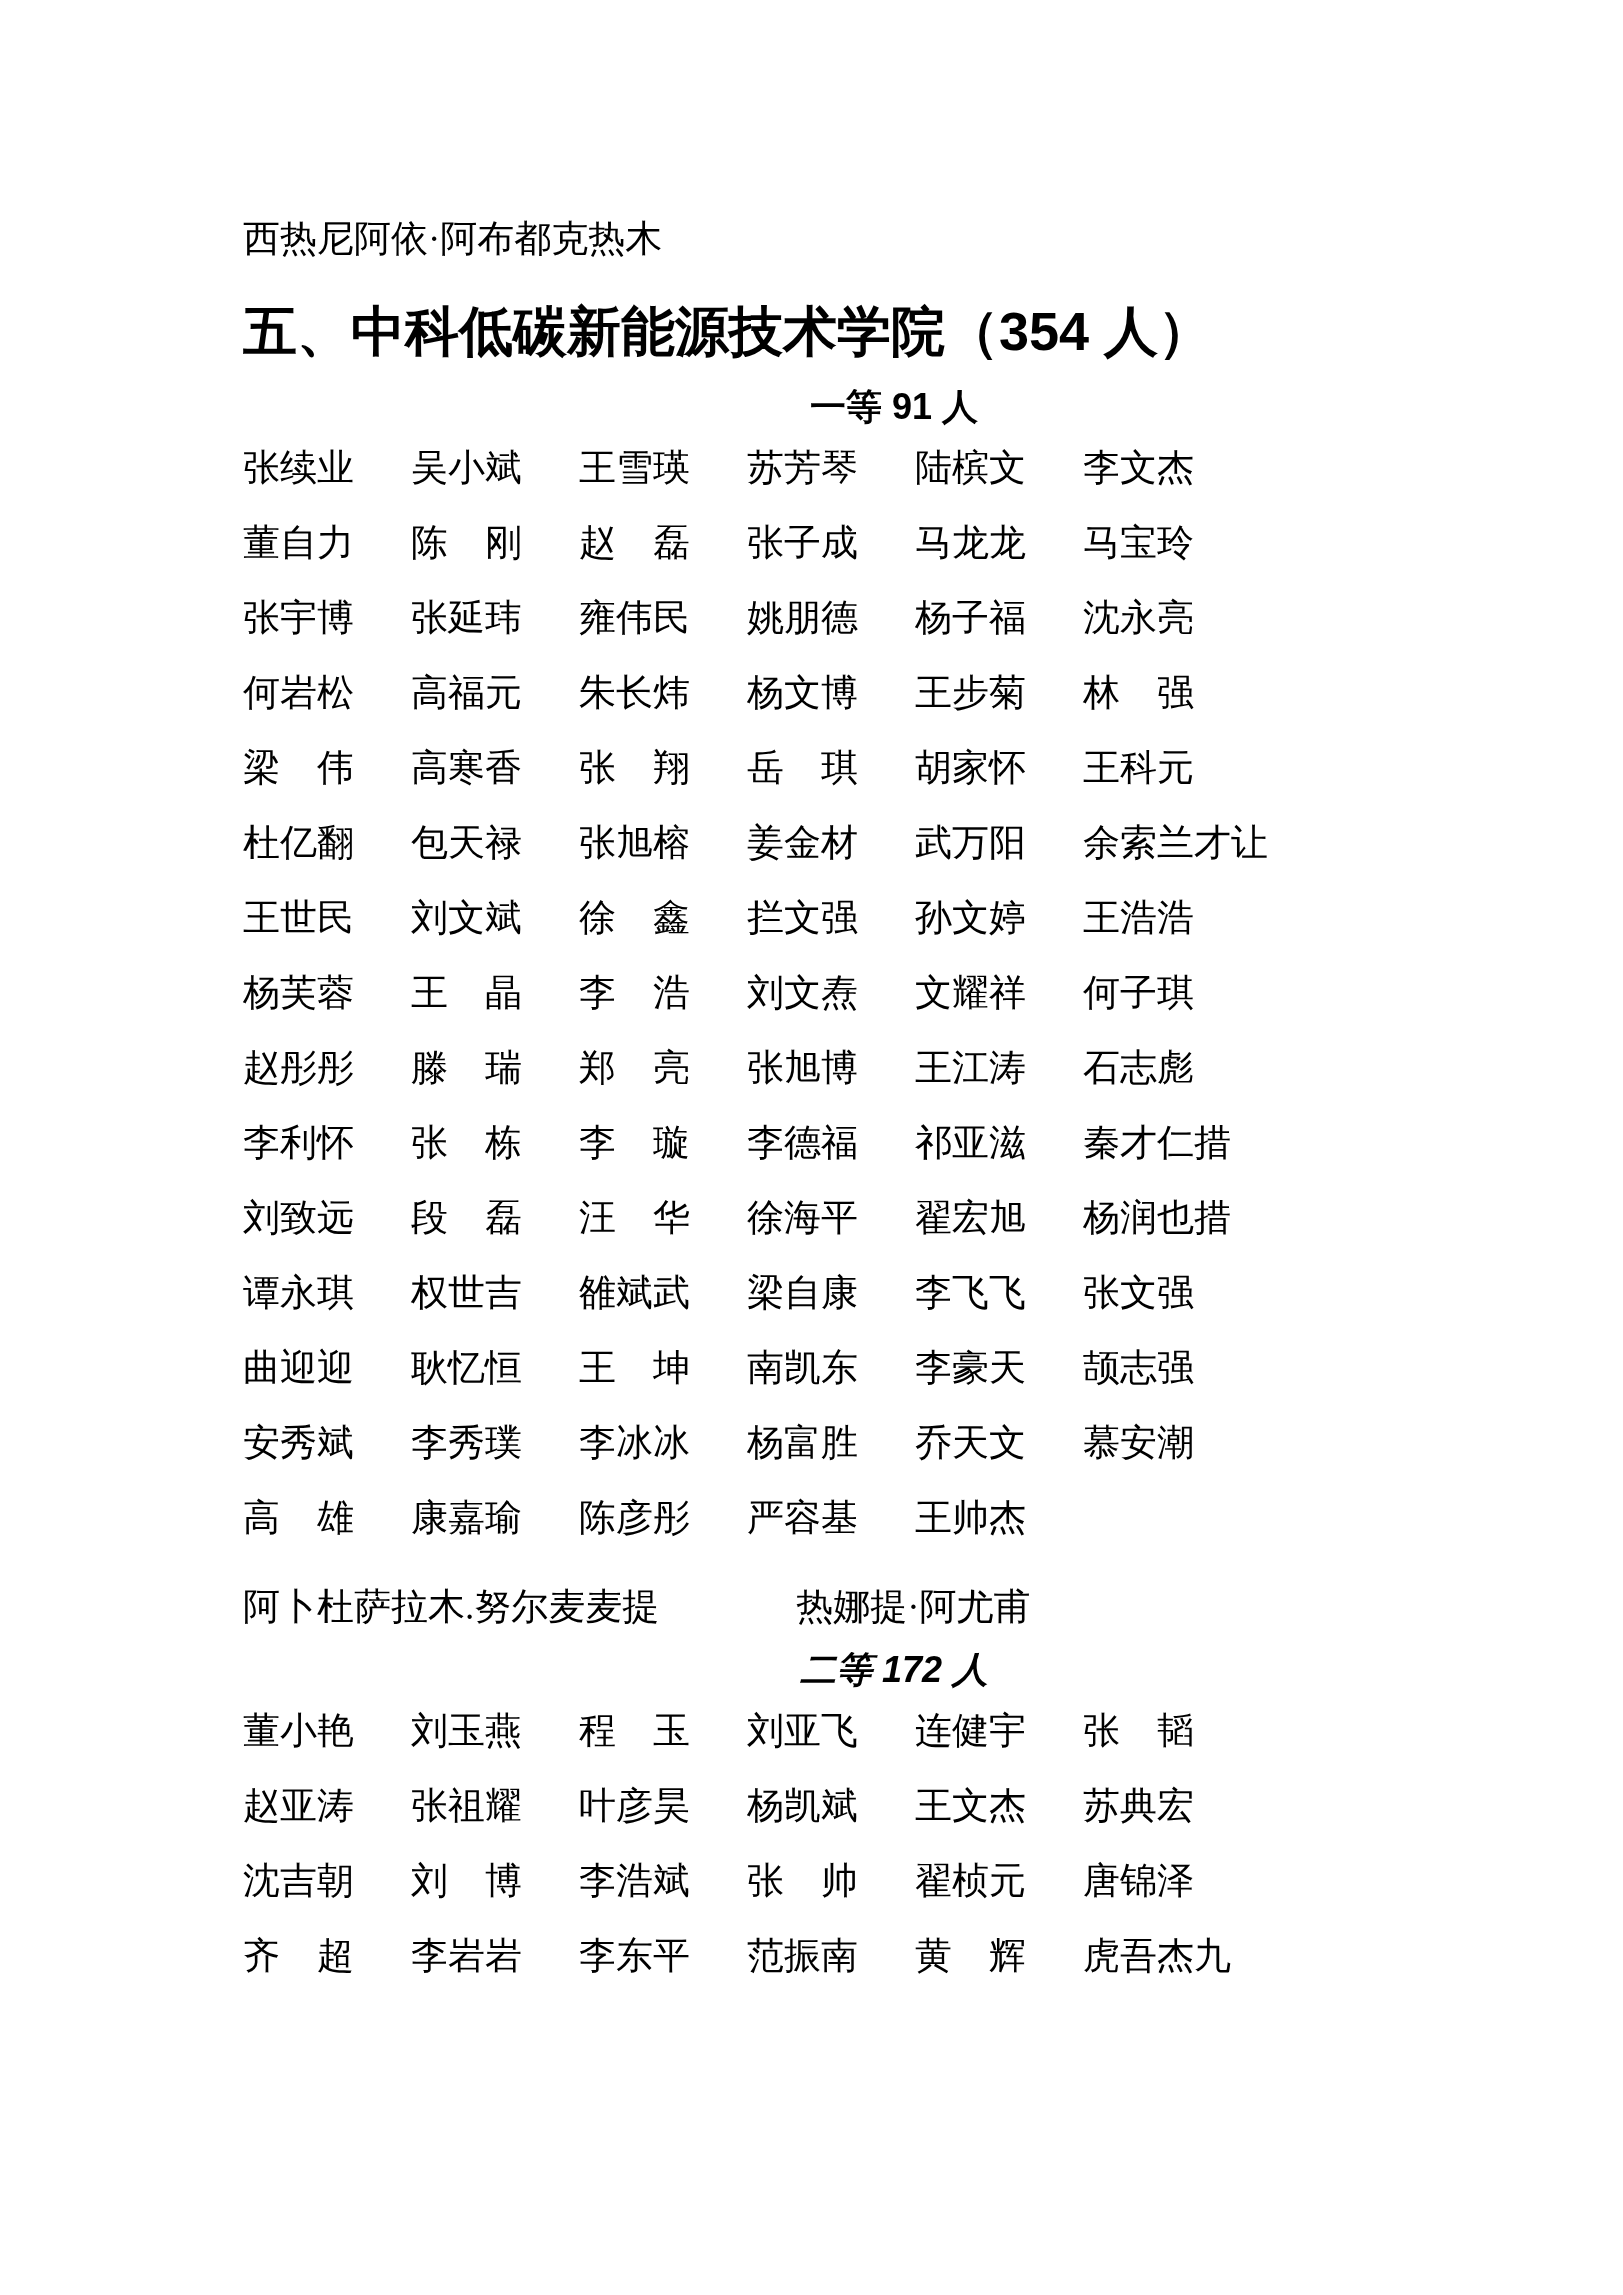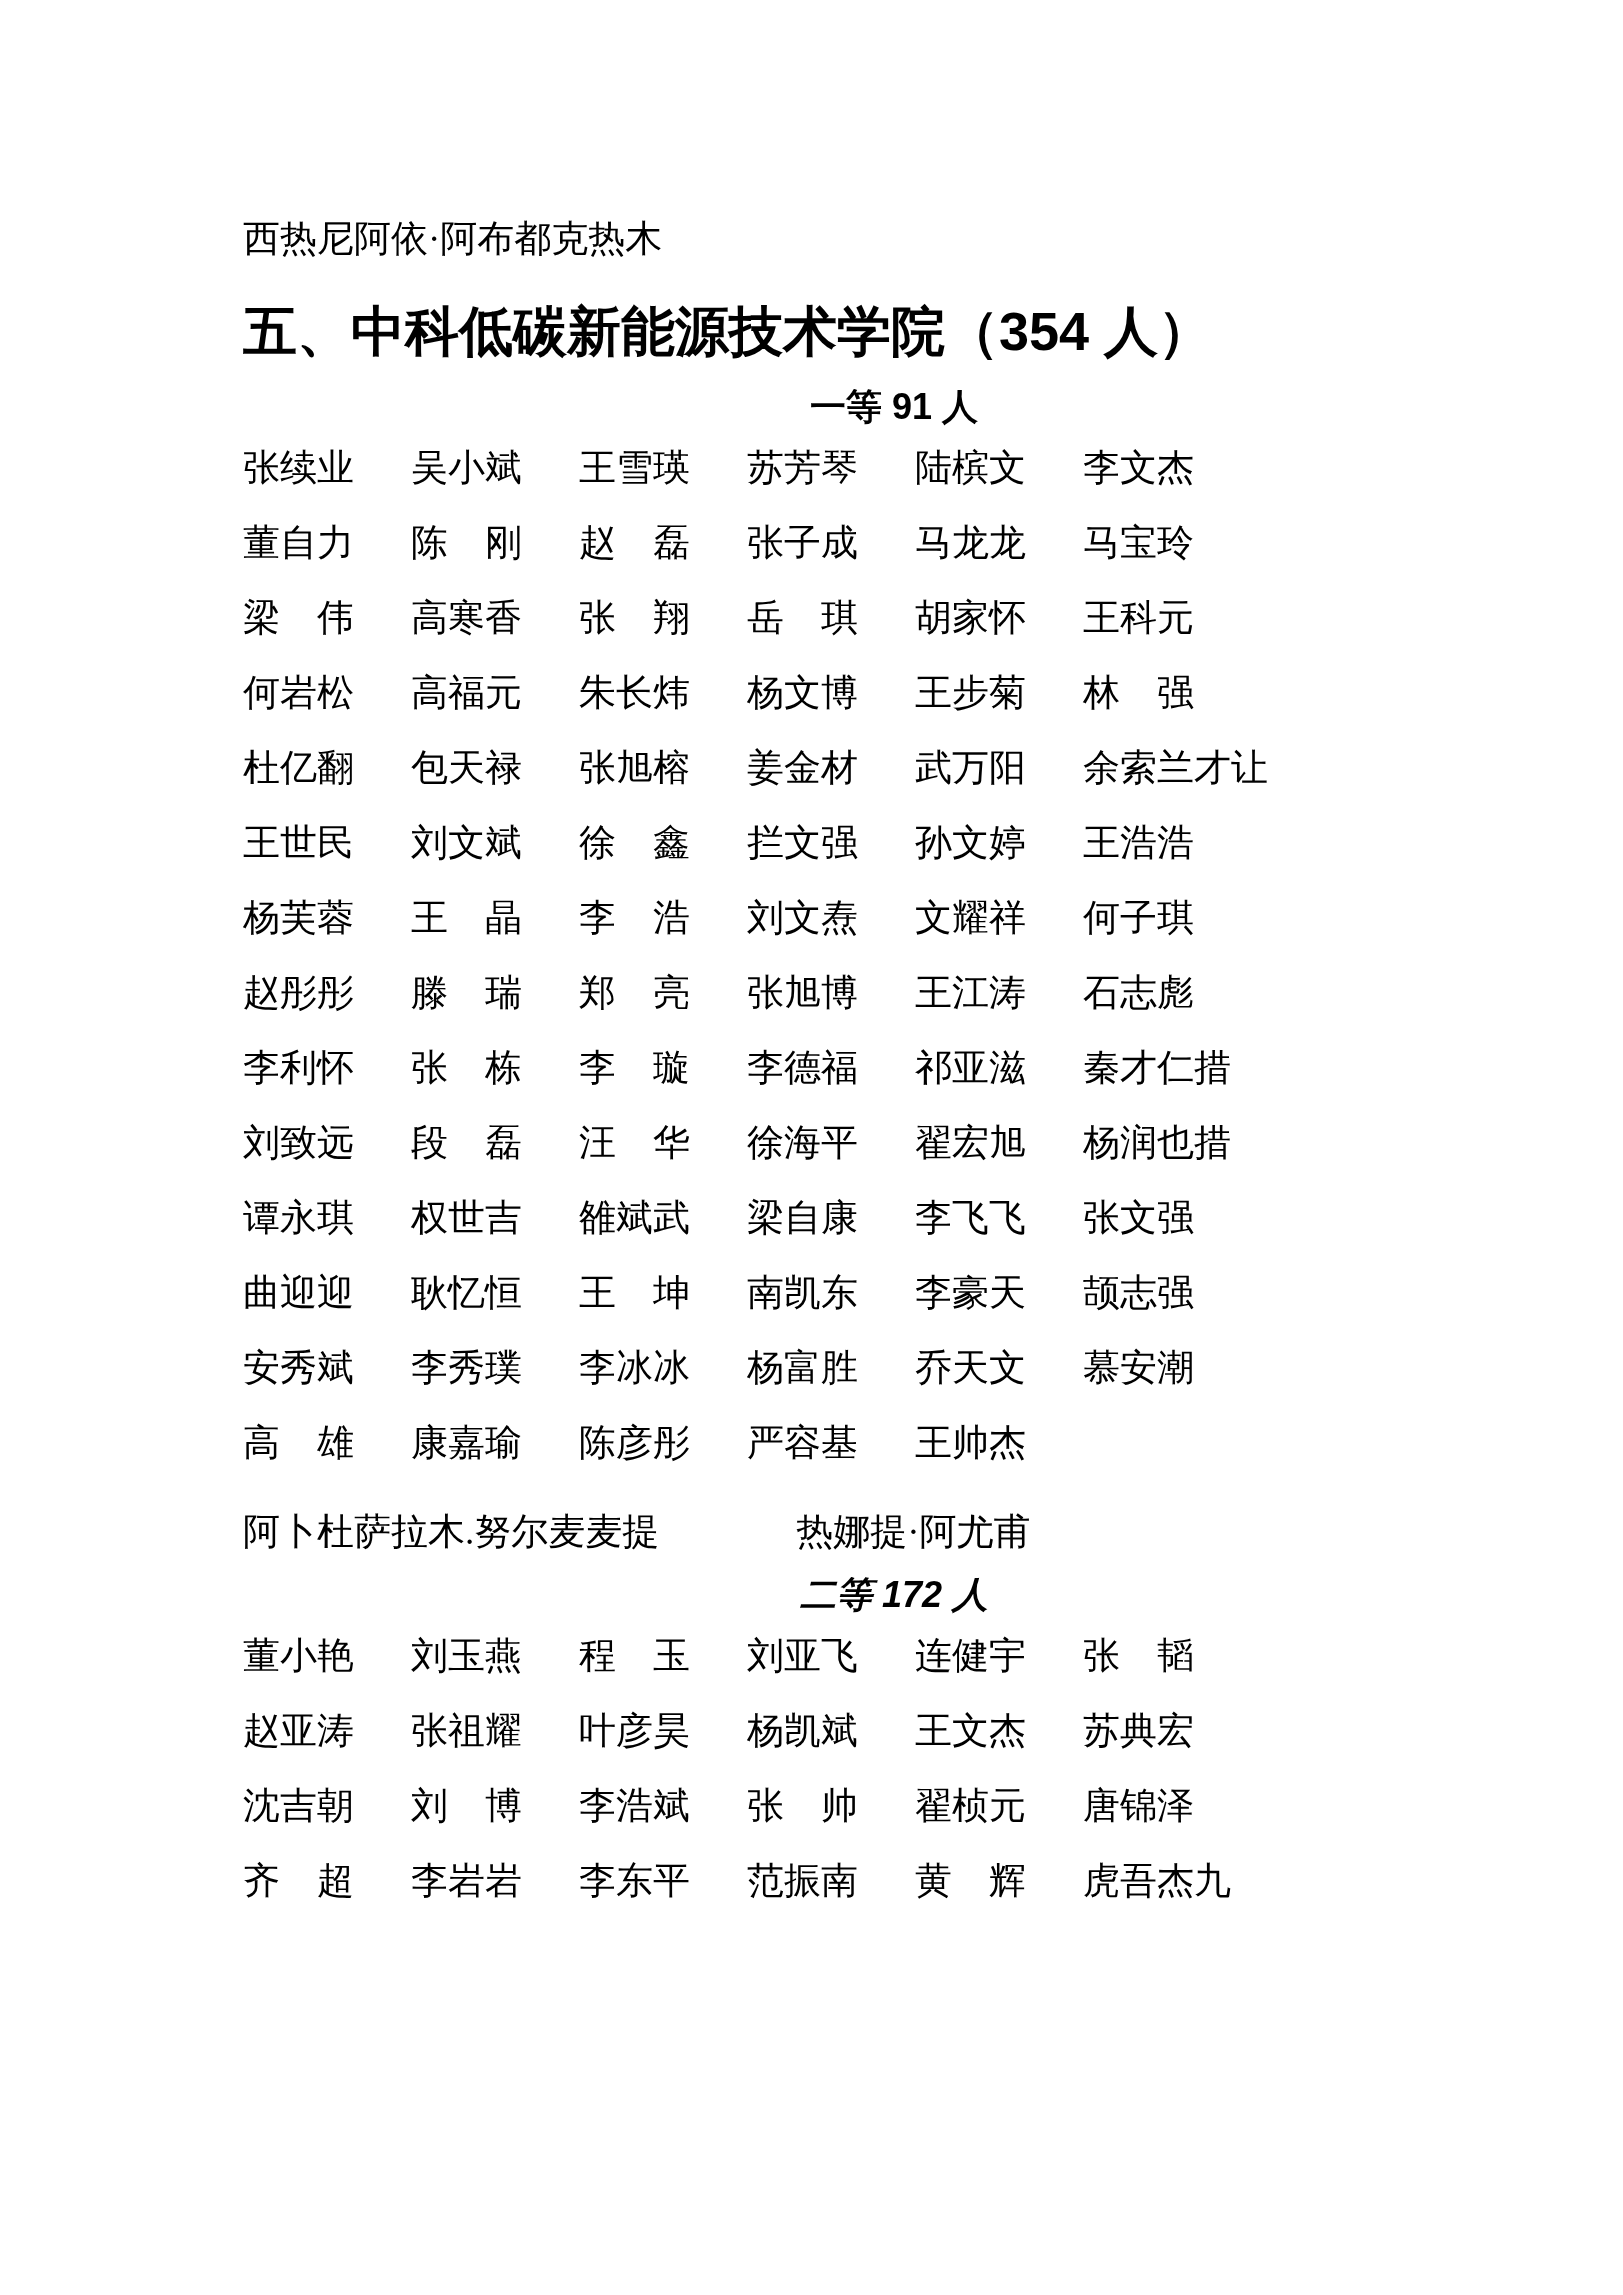--- a/index.html
+++ b/index.html
@@ -80,22 +80,23 @@
 <div class="page">
   <div class="pre-line">西热尼阿依·阿布都克热木</div>
 
   <div class="section-title">五、中科低碳新能源技术学院（354 人）</div>
 
   <div class="tier-heading">一等 91 人</div>
 
   <div class="name-grid" id="tier1-grid">
       <div class="name-row"><span class="name">张续业</span><span class="name">吴小斌</span><span class="name">王雪瑛</span><span class="name">苏芳琴</span><span class="name">陆槟文</span><span class="name">李文杰</span></div>
       <div class="name-row"><span class="name">董自力</span><span class="name">陈　刚</span><span class="name">赵　磊</span><span class="name">张子成</span><span class="name">马龙龙</span><span class="name">马宝玲</span></div>
+      <div class="name-row"><span class="name">张宇博</span><span class="name">张延玮</span><span class="name">雍伟民</span><span class="name">姚朋德</span><span class="name">杨子福</span><span class="name">沈永亮</span></div>
+      <div class="name-row"><span class="name">何岩松</span><span class="name">高福元</span><span class="name">朱长炜</span><span class="name">杨文博</span><span class="name">王步菊</span><span class="name">林　强</span></div>
       <div class="name-row"><span class="name">梁　伟</span><span class="name">高寒香</span><span class="name">张　翔</span><span class="name">岳　琪</span><span class="name">胡家怀</span><span class="name">王科元</span></div>
-      <div class="name-row"><span class="name">何岩松</span><span class="name">高福元</span><span class="name">朱长炜</span><span class="name">杨文博</span><span class="name">王步菊</span><span class="name">林　强</span></div>
       <div class="name-row"><span class="name">杜亿翻</span><span class="name">包天禄</span><span class="name">张旭榕</span><span class="name">姜金材</span><span class="name">武万阳</span><span class="name">余索兰才让</span></div>
       <div class="name-row"><span class="name">王世民</span><span class="name">刘文斌</span><span class="name">徐　鑫</span><span class="name">拦文强</span><span class="name">孙文婷</span><span class="name">王浩浩</span></div>
       <div class="name-row"><span class="name">杨芙蓉</span><span class="name">王　晶</span><span class="name">李　浩</span><span class="name">刘文焘</span><span class="name">文耀祥</span><span class="name">何子琪</span></div>
       <div class="name-row"><span class="name">赵彤彤</span><span class="name">滕　瑞</span><span class="name">郑　亮</span><span class="name">张旭博</span><span class="name">王江涛</span><span class="name">石志彪</span></div>
       <div class="name-row"><span class="name">李利怀</span><span class="name">张　栋</span><span class="name">李　璇</span><span class="name">李德福</span><span class="name">祁亚滋</span><span class="name">秦才仁措</span></div>
       <div class="name-row"><span class="name">刘致远</span><span class="name">段　磊</span><span class="name">汪　华</span><span class="name">徐海平</span><span class="name">翟宏旭</span><span class="name">杨润也措</span></div>
       <div class="name-row"><span class="name">谭永琪</span><span class="name">权世吉</span><span class="name">雒斌武</span><span class="name">梁自康</span><span class="name">李飞飞</span><span class="name">张文强</span></div>
       <div class="name-row"><span class="name">曲迎迎</span><span class="name">耿忆恒</span><span class="name">王　坤</span><span class="name">南凯东</span><span class="name">李豪天</span><span class="name">颉志强</span></div>
       <div class="name-row"><span class="name">安秀斌</span><span class="name">李秀璞</span><span class="name">李冰冰</span><span class="name">杨富胜</span><span class="name">乔天文</span><span class="name">慕安潮</span></div>
       <div class="name-row"><span class="name">高　雄</span><span class="name">康嘉瑜</span><span class="name">陈彦彤</span><span class="name">严容基</span><span class="name">王帅杰</span></div>

